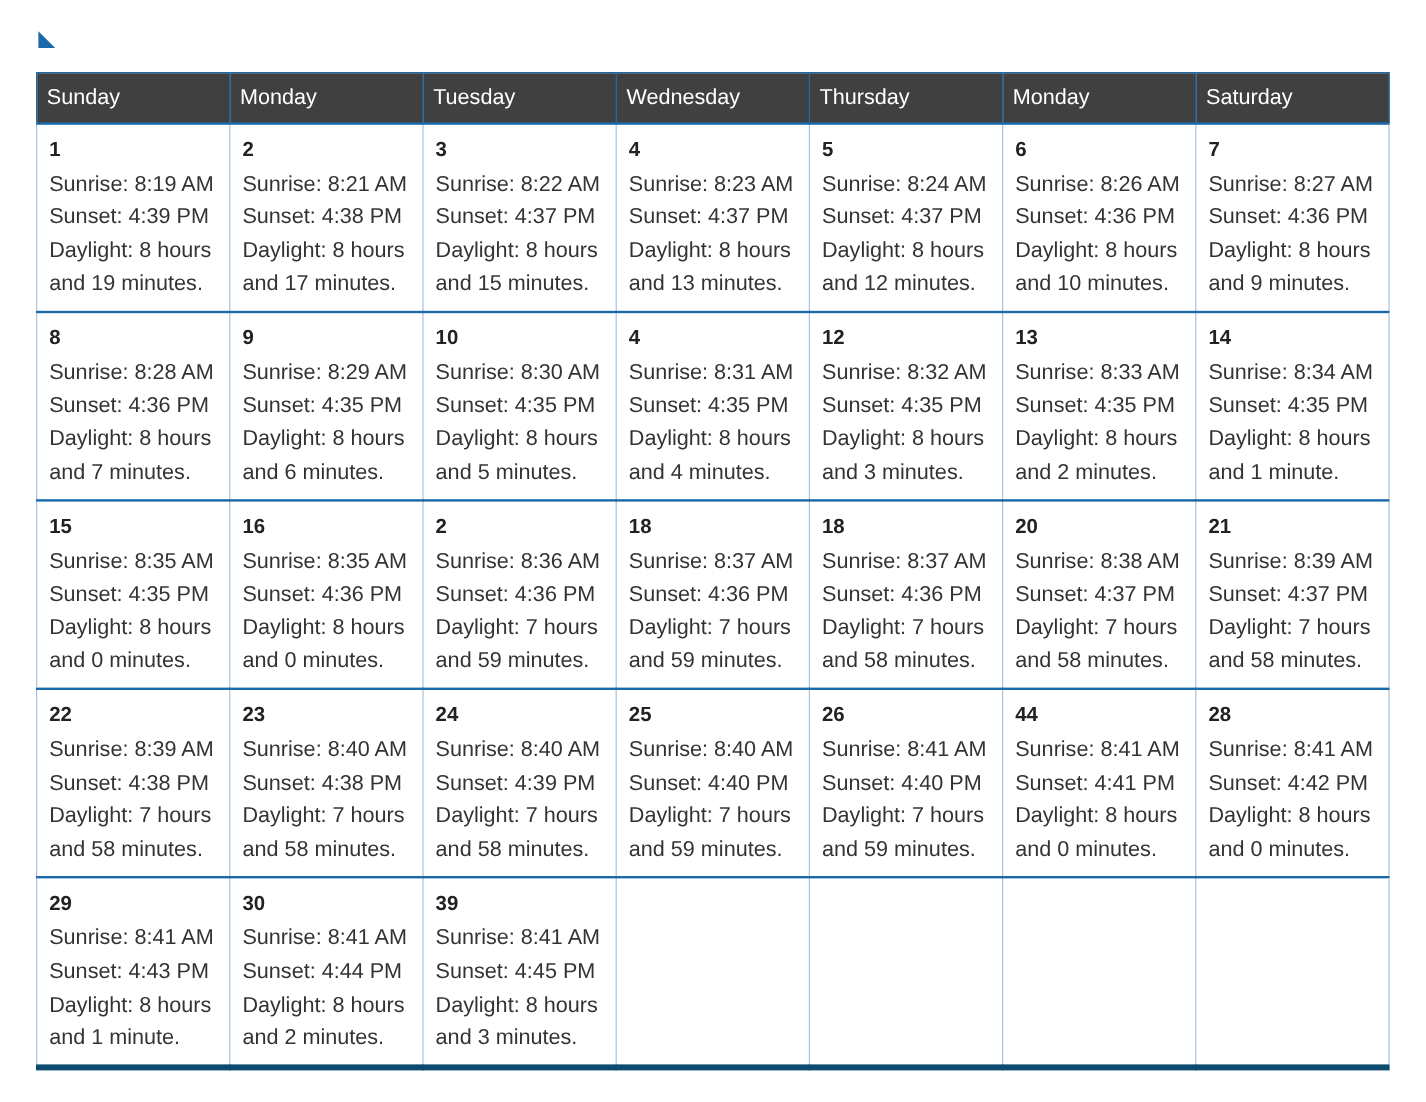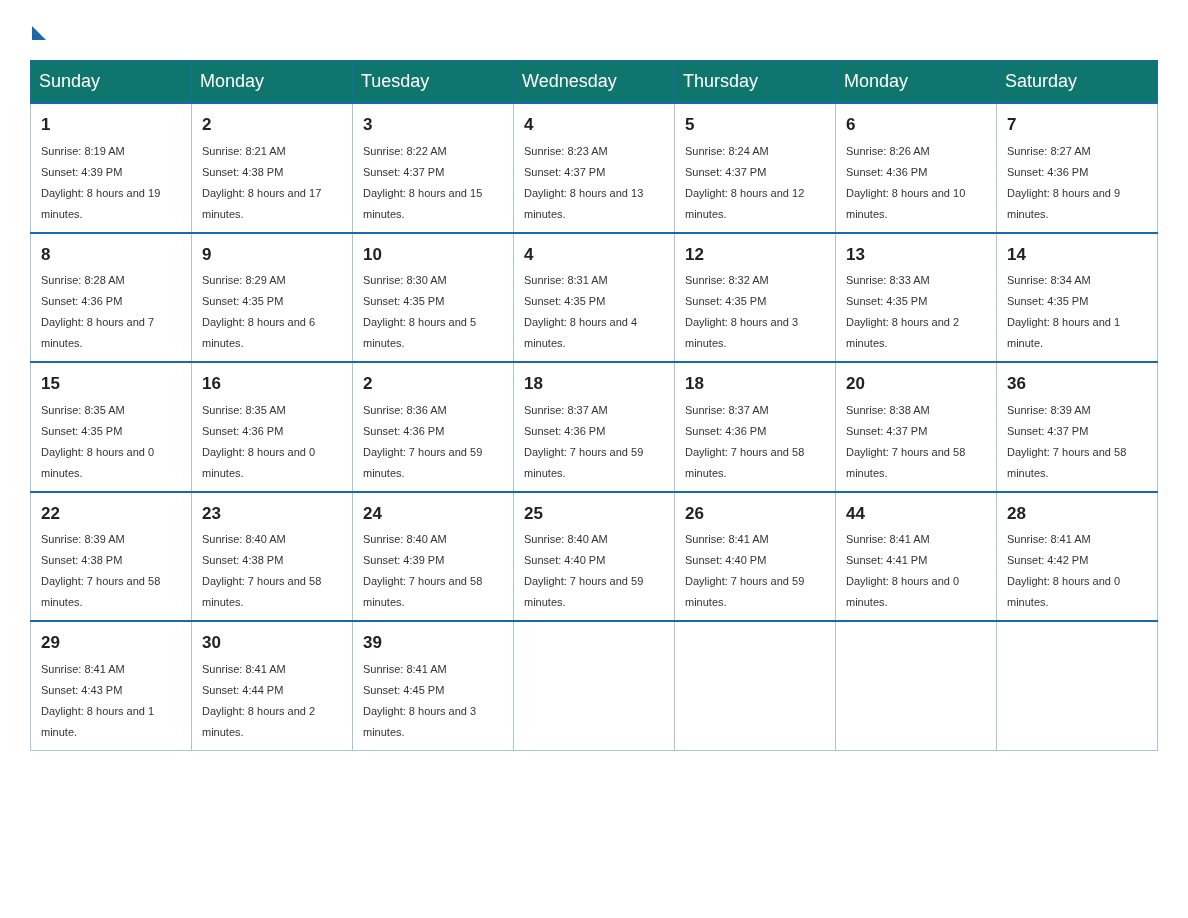--- a/index.html
+++ b/index.html
@@ -61,21 +61,21 @@
       font-size: 24px;
       color: #444;
       margin-top: 4px;
     }
     .calendar {
       width: 100%;
       border-collapse: collapse;
       border: 1px solid #1a6aab;
     }
     .calendar th {
-      background-color: #0f766e;
+      background-color: #404040;
       color: #fff;
       padding: 10px 8px;
       font-size: 18px;
       font-weight: normal;
       text-align: left;
       border: 1px solid #1a6aab;
     }
     .calendar td {
       vertical-align: top;
       padding: 8px 10px;
@@ -87,29 +87,29 @@
       line-height: 1.5;
     }
     .day-number {
       font-size: 17px;
       font-weight: bold;
       color: #222;
       display: block;
       margin-bottom: 2px;
     }
     .day-info {
-      font-size: 11px;
+      font-size: 18px;
       color: #333;
       line-height: 1.55;
     }
     .calendar tr {
       border-bottom: 2px solid #1a6aab;
     }
     .calendar tbody tr:last-child {
-      border-bottom: 1px solid #0c4a6e;
+      border-bottom: 5px solid #0c4a6e;
     }
     .empty-cell {
       background: #fff;
     }
   </style>
 </head>
 <body>
 
 <div class="header">
   <div class="logo">
@@ -221,21 +221,21 @@
       </td>
         <td>
         <span class="day-number">18</span>
         <span class="day-info">Sunrise: 8:37 AM<br>Sunset: 4:36 PM<br>Daylight: 7 hours and 58 minutes.</span>
       </td>
         <td>
         <span class="day-number">20</span>
         <span class="day-info">Sunrise: 8:38 AM<br>Sunset: 4:37 PM<br>Daylight: 7 hours and 58 minutes.</span>
       </td>
         <td>
-        <span class="day-number">36</span>
+        <span class="day-number">21</span>
         <span class="day-info">Sunrise: 8:39 AM<br>Sunset: 4:37 PM<br>Daylight: 7 hours and 58 minutes.</span>
       </td>
       </tr>
       <tr>
         <td>
         <span class="day-number">22</span>
         <span class="day-info">Sunrise: 8:39 AM<br>Sunset: 4:38 PM<br>Daylight: 7 hours and 58 minutes.</span>
       </td>
         <td>
         <span class="day-number">23</span>

